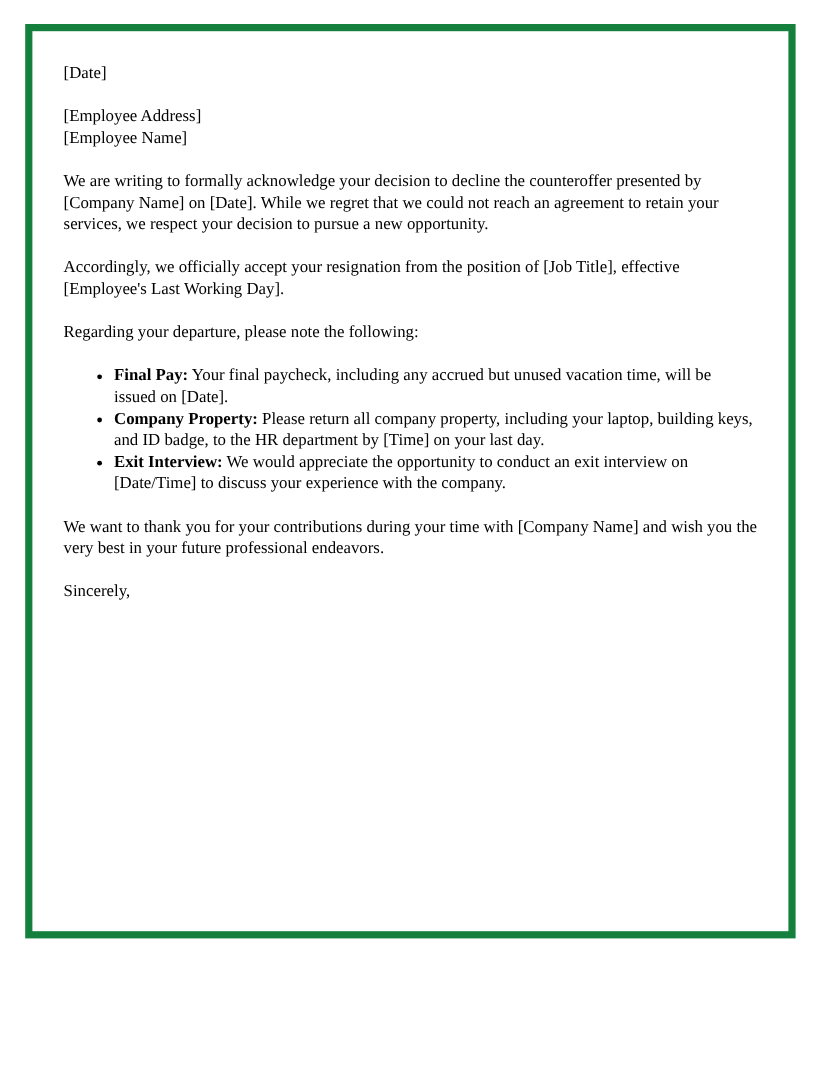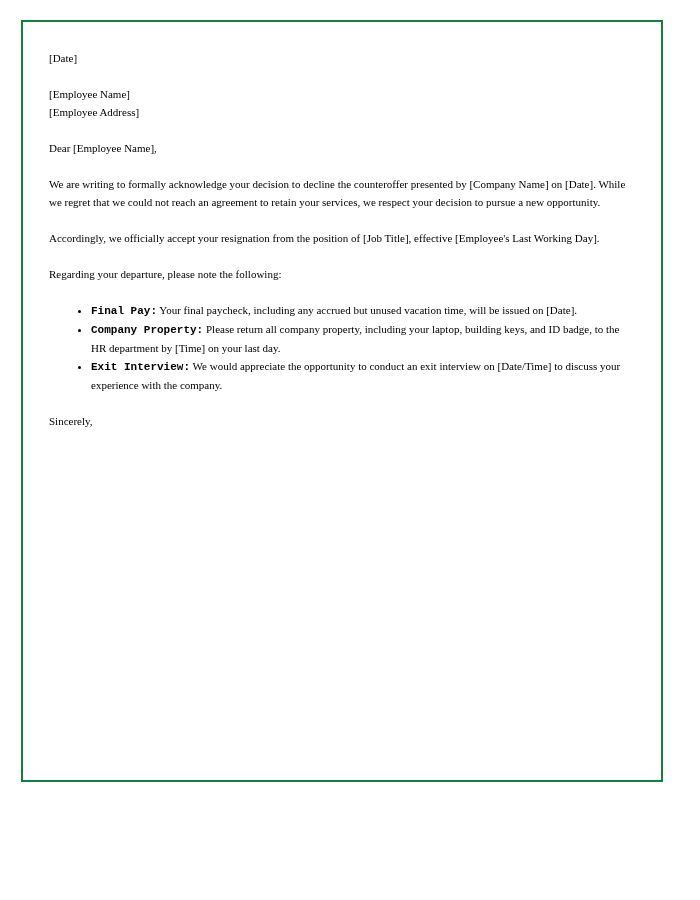--- a/index.html
+++ b/index.html
@@ -14,24 +14,24 @@
     font-family: "Liberation Serif", "DejaVu Serif", serif;
     color: #000000;
   }
   .letter-page {
     position: absolute;
     left: 21px;
     top: 20px;
     width: 642px;
     height: 762px;
     box-sizing: border-box;
-    border: 2px solid #15803d;
+    border: 6px solid #15803d;
     background: #ffffff;
     padding: 27px 26px;
-    font-size: 11px;
+    font-size: 14px;
     line-height: 18px;
   }
   .para {
     margin: 0 0 18px 0;
   }
   .line {
     margin: 0;
   }
   .block {
     margin: 0 0 18px 0;
@@ -39,48 +39,47 @@
   ul.departure-list {
     margin: 18px 0;
     padding-left: 42px;
     list-style: disc outside;
   }
   ul.departure-list li {
     margin: 0;
   }
   .bullet-label {
     font-weight: bold;
-    font-family: Liberation Mono, monospace;
   }
 </style>
 </head>
 <body>
 
 <div class="letter-page">
 
   <p class="para">[Date]</p>
 
   <div class="block">
+    <p class="line">[Employee Address]</p>
     <p class="line">[Employee Name]</p>
-    <p class="line">[Employee Address]</p>
   </div>
 
-  <p class="para">Dear [Employee Name],</p>
 
   <p class="para">We are writing to formally acknowledge your decision to decline the counteroffer presented by [Company Name] on [Date]. While we regret that we could not reach an agreement to retain your services, we respect your decision to pursue a new opportunity.</p>
 
   <p class="para">Accordingly, we officially accept your resignation from the position of [Job Title], effective [Employee's Last Working Day].</p>
 
   <p class="para">Regarding your departure, please note the following:</p>
 
   <ul class="departure-list">
     <li><span class="bullet-label">Final Pay:</span><span> Your final paycheck, including any accrued but unused vacation time, will be issued on [Date].</span></li>
     <li><span class="bullet-label">Company Property:</span><span> Please return all company property, including your laptop, building keys, and ID badge, to the HR department by [Time] on your last day.</span></li>
     <li><span class="bullet-label">Exit Interview:</span><span> We would appreciate the opportunity to conduct an exit interview on [Date/Time] to discuss your experience with the company.</span></li>
   </ul>
 
+  <p class="para">We want to thank you for your contributions during your time with [Company Name] and wish you the very best in your future professional endeavors.</p>
 
   <p class="para">Sincerely,</p>
 
   <div class="block">
   </div>
 
 </div>
 
 </body></html>

